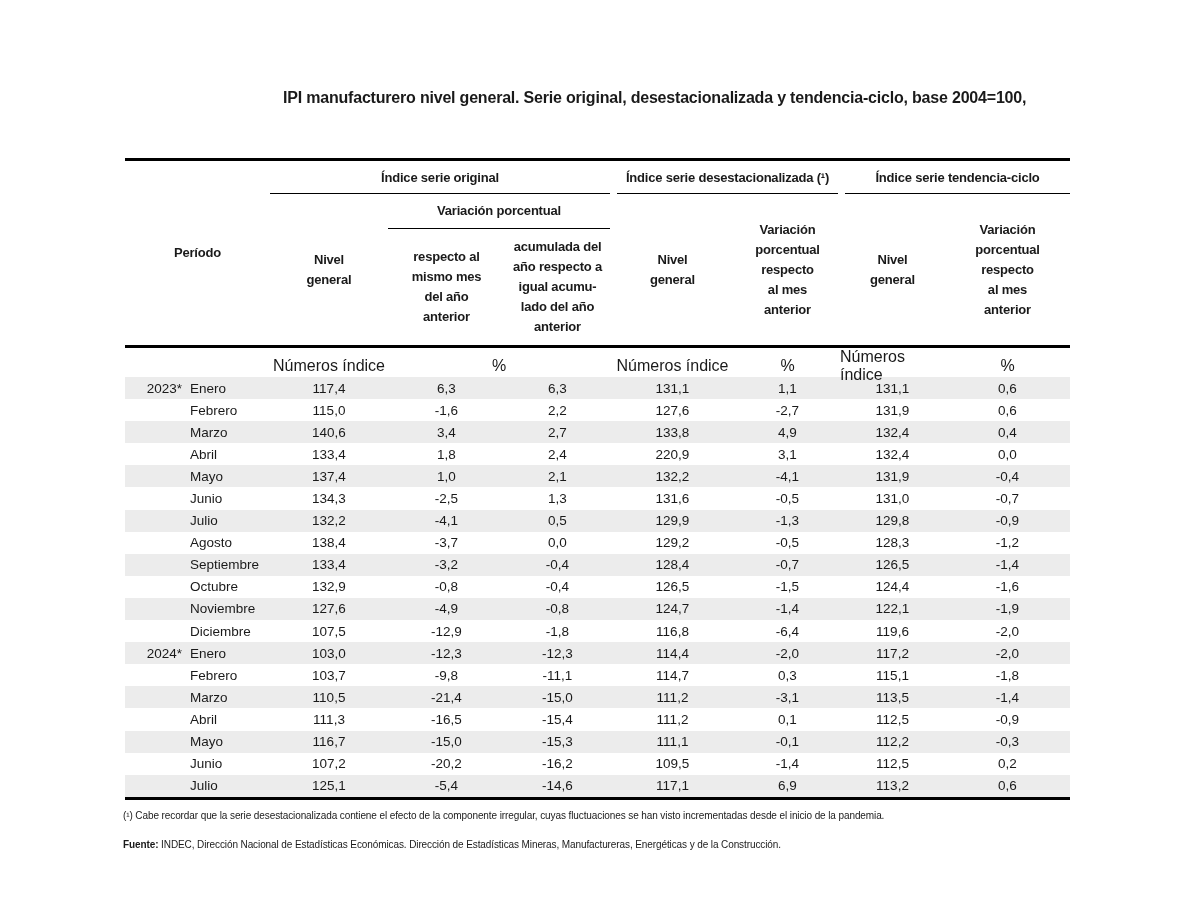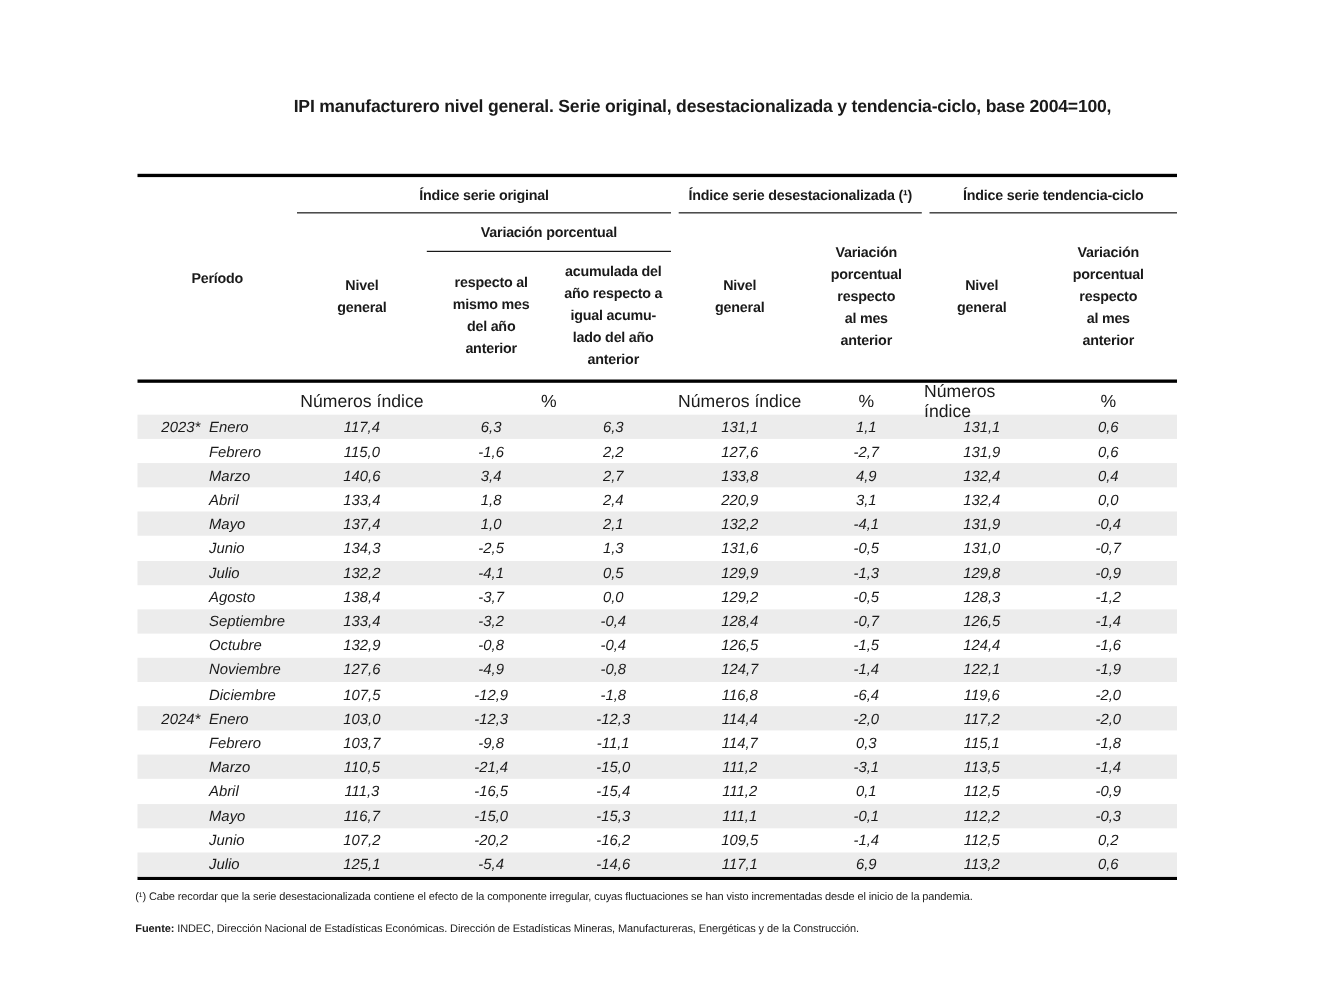--- a/index.html
+++ b/index.html
@@ -8,21 +8,21 @@
     position: relative;
     background: #ffffff;
     font-family: "Liberation Sans", sans-serif;
     color: #1a1a1a;
     overflow: hidden;
   }
 
   
   .title {
     position: absolute;
-    left: 267px;
+    left: 283px;
     top: 84px;
     font-size: 16px;
     font-weight: 700;
     line-height: 28px;
     letter-spacing: -0.2px;
   }
 
   
   .tablewrap {
     position: absolute;
@@ -33,21 +33,20 @@
     border-bottom: 3px solid #000;
   }
 
   .grid8 {
     display: grid;
     grid-template-columns: 145px 118px 117px 105px 125px 105px 105px 125px;
   }
   .grid9 {
     display: grid;
     grid-template-columns: 60px 85px 118px 117px 105px 125px 105px 105px 125px;
-    font-style: italic;
   }
 
   
   .thead {
     display: grid;
     grid-template-columns: 145px 118px 117px 105px 125px 105px 105px 125px;
     grid-template-rows: 33px 35px 116px;
     border-bottom: 3px solid #000;
     font-weight: 700;
     letter-spacing: -0.2px;

